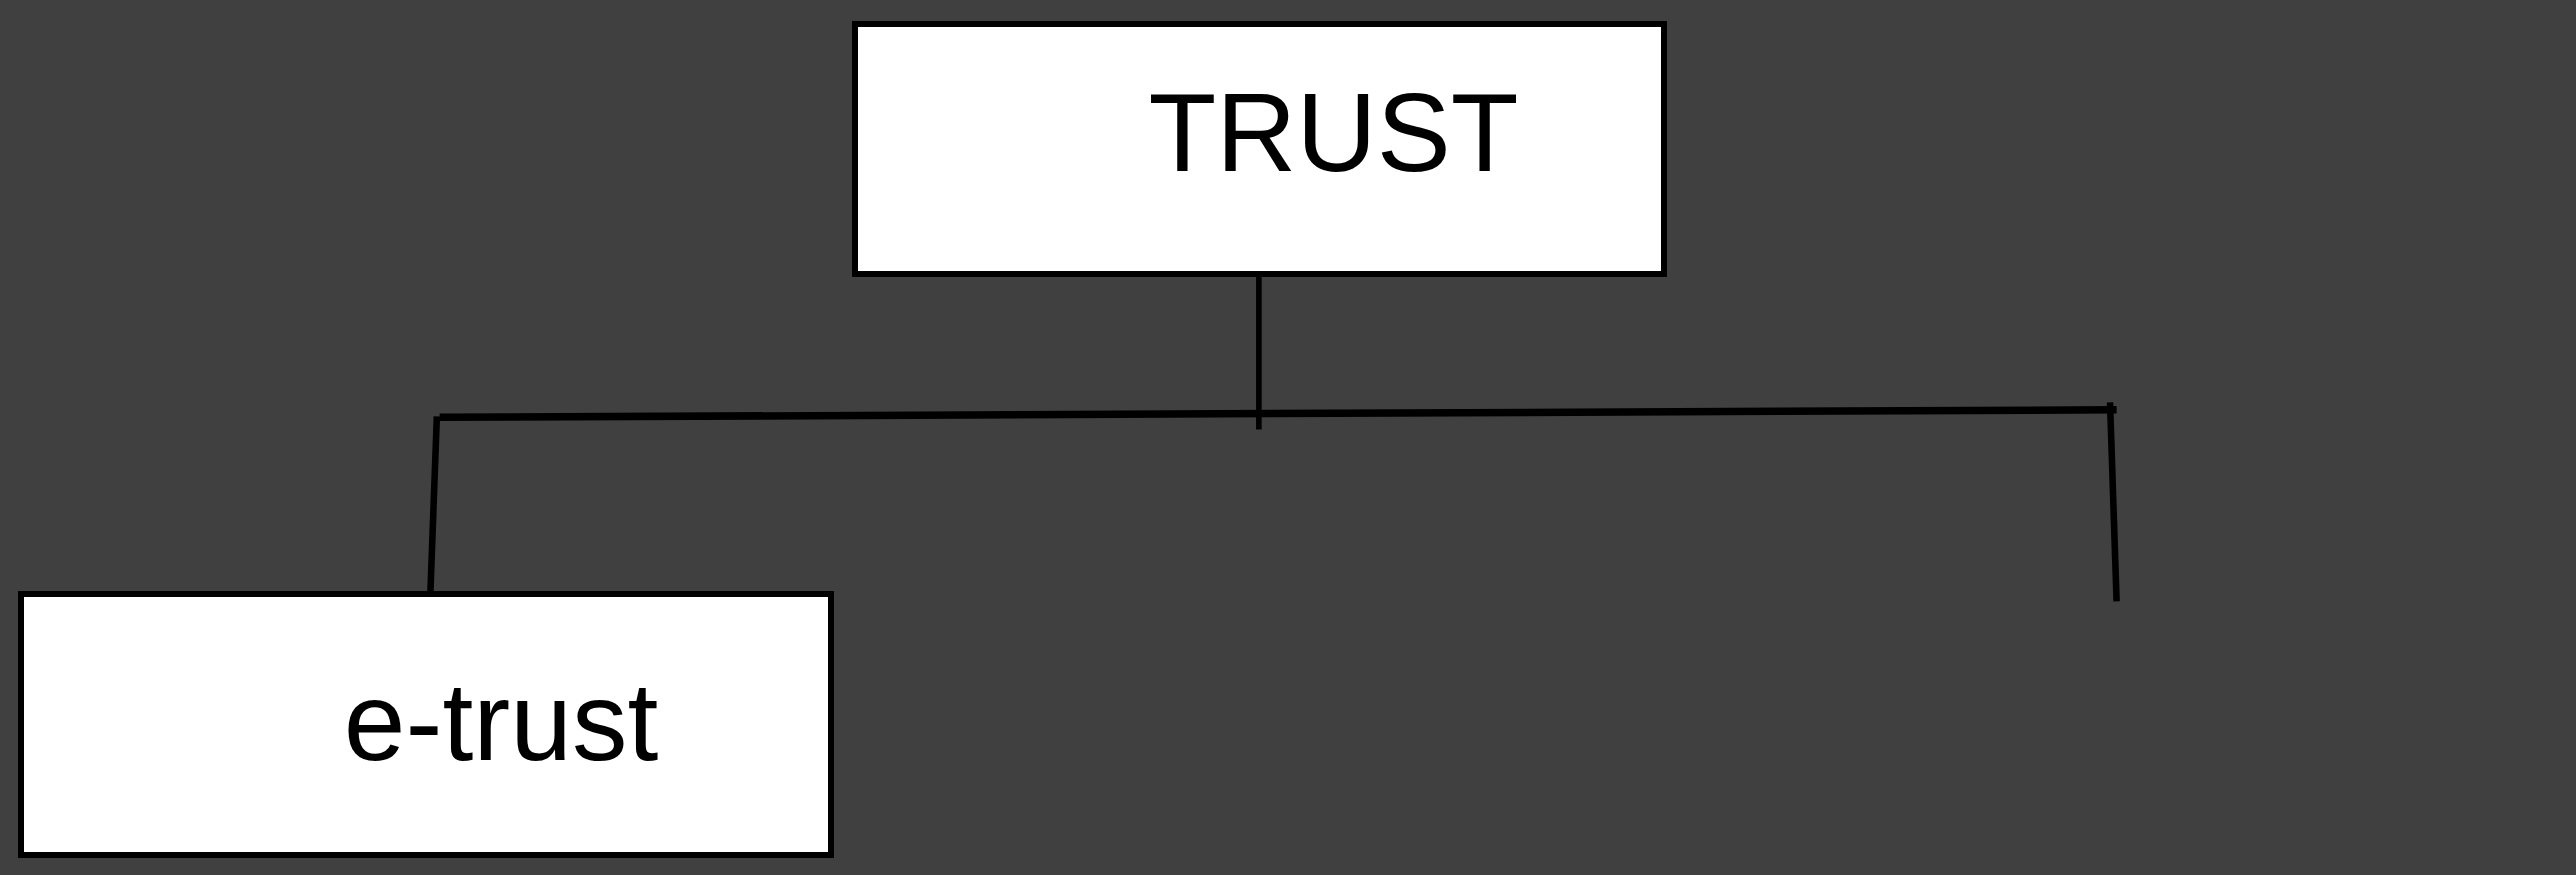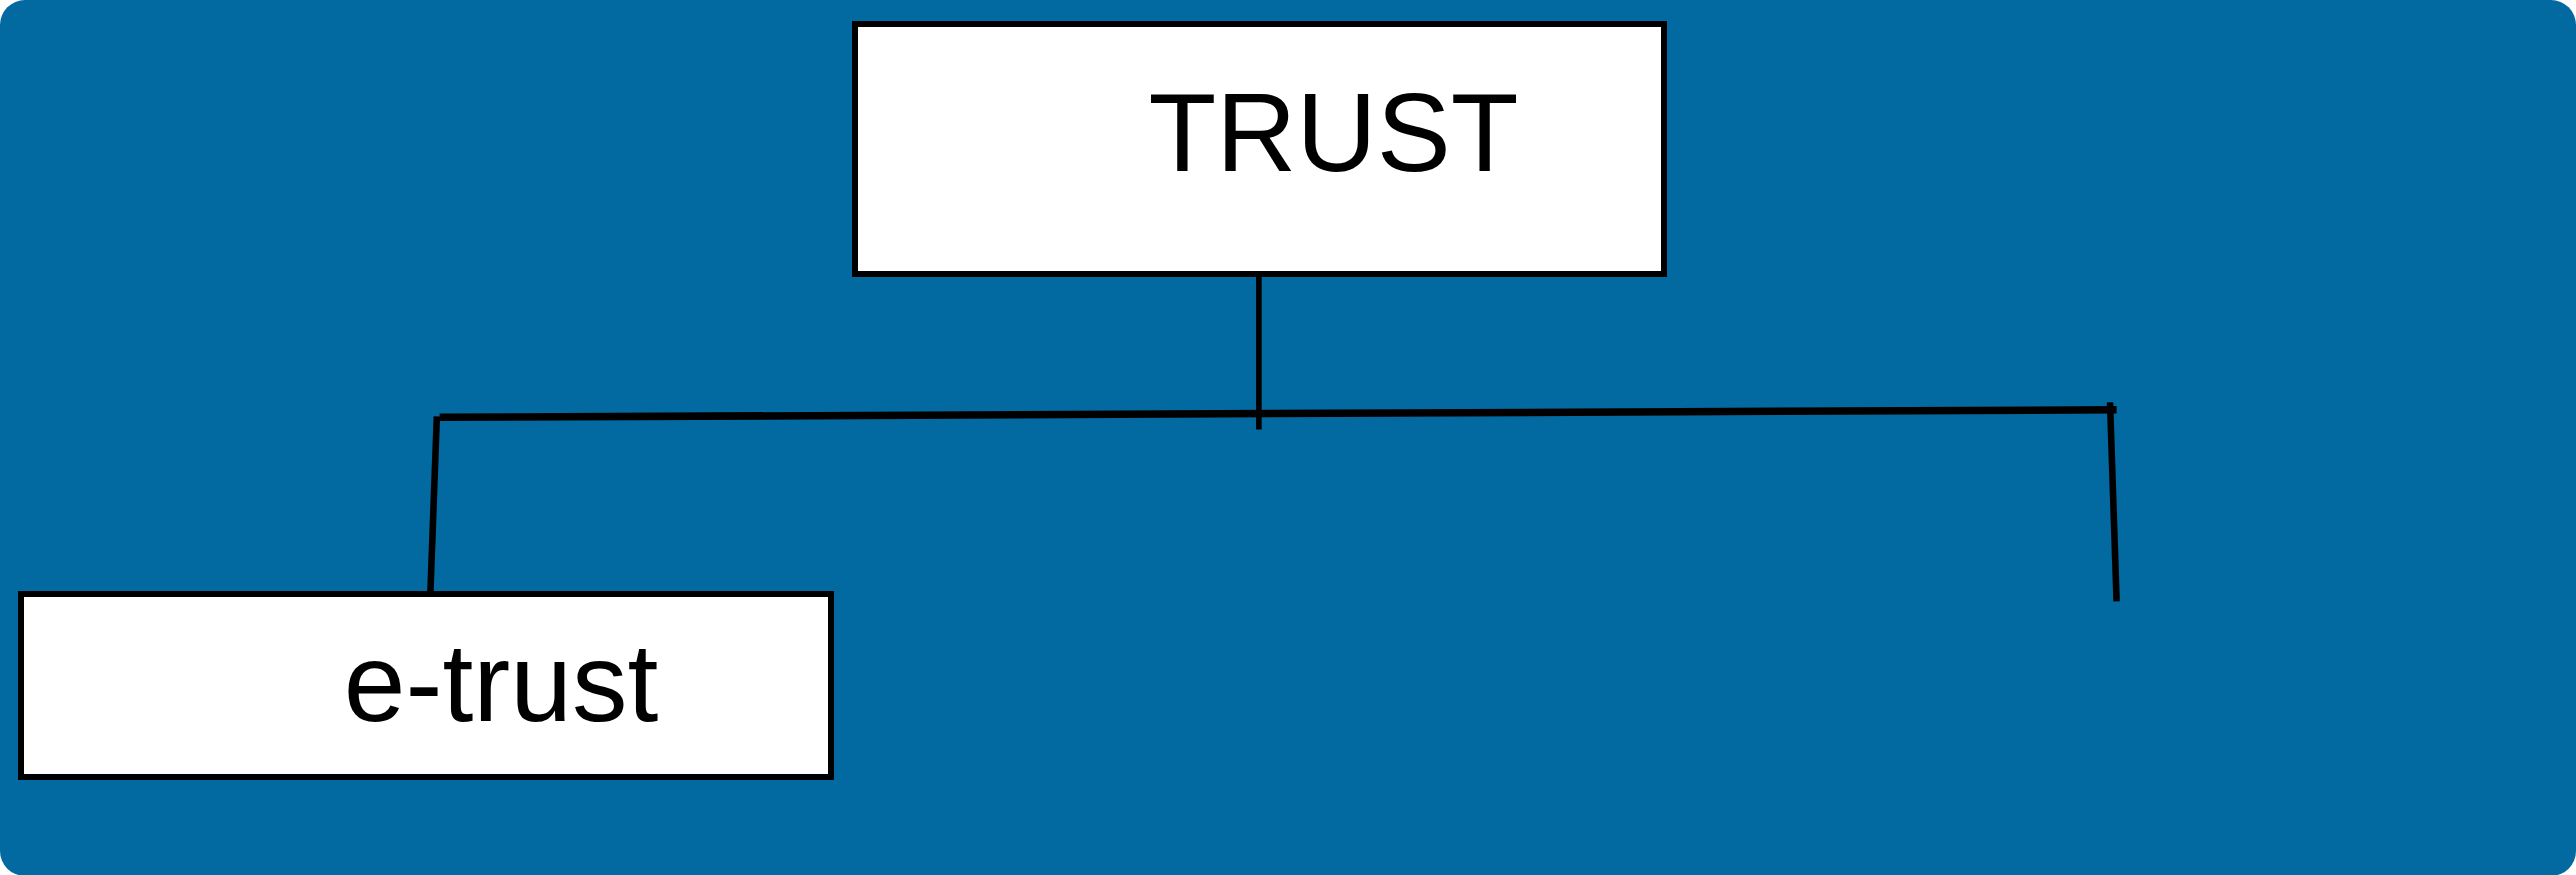--- a/index.html
+++ b/index.html
@@ -4,24 +4,23 @@
 <style>
   html, body {
     margin: 0;
     padding: 0;
     background: #ffffff;
   }
   #canvas {
     position: relative;
     width: 2576px;
     height: 876px;
-    background: #0369a1;
+    background: #404040;
     font-family: "Liberation Sans", sans-serif;
     overflow: hidden;
-    border-radius: 25px;
   }
   .node {
     position: absolute;
     box-sizing: border-box;
     border: 6.6px solid #000000;
     background: #ffffff;
     display: flex;
     align-items: center;
     justify-content: center;
   }
@@ -37,21 +36,21 @@
     width: 815px;
     height: 256px;
   }
   #node-trust .label {
     transform: translate(74px, -15px);
   }
   #node-etrust {
     left: 18px;
     top: 591px;
     width: 816px;
-    height: 189px;
+    height: 267px;
   }
   #node-etrust .label {
     transform: translate(75px, -1.9px);
   }
   #node-f2ftrust {
     left: 1663px;
     top: 583px;
     width: 890px;
     height: 266px;
   }

